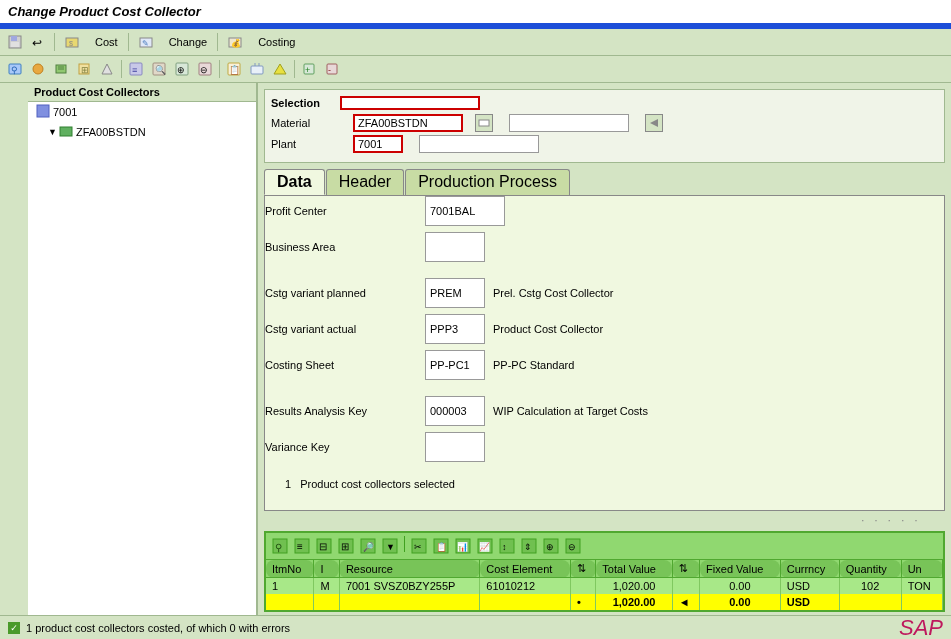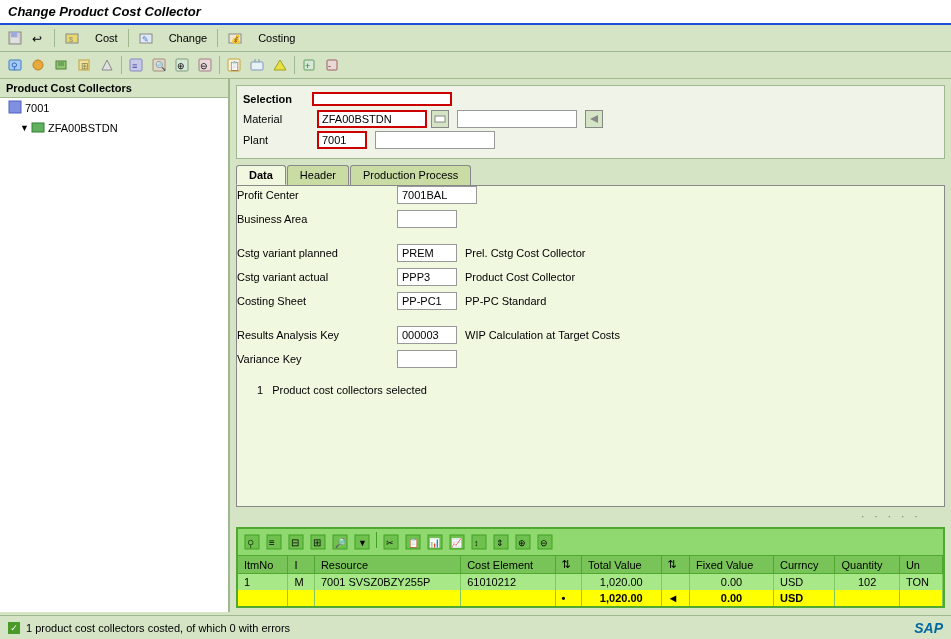--- a/index.html
+++ b/index.html
@@ -13,21 +13,21 @@
       position: relative;
     }
 
     
     .title-bar {
       background: #ffffff;
       padding: 4px 8px;
       font-weight: bold;
       font-size: 13px;
       font-style: italic;
-      border-bottom: 2px solid #1d4ed8;
+      border-bottom: 6px solid #1d4ed8;
       color: #000;
     }
 
     
     .menu-bar {
       background: #d4e4c4;
       padding: 2px 4px;
       display: flex;
       align-items: center;
       gap: 2px;
@@ -79,20 +79,21 @@
       width: 1px;
       height: 18px;
       background: #a0b890;
       margin: 0 2px;
     }
 
     
     .main-layout {
       display: flex;
       height: calc(639px - 82px - 24px);
+      margin-left: 28px;
     }
 
     
     .left-panel {
       width: 230px;
       background: #ffffff;
       border-right: 2px solid #a0b890;
       overflow-y: auto;
       flex-shrink: 0;
     }
@@ -131,21 +132,21 @@
     .selection-area {
       background: #f0f4e8;
       border: 1px solid #a0b890;
       margin: 6px;
       padding: 6px;
     }
     .selection-row {
       display: flex;
       align-items: center;
       margin-bottom: 3px;
-      gap: 4px;
+      gap: 12px;
     }
     .selection-label {
       width: 70px;
       font-size: 11px;
     }
     .selection-input {
       border: 1px solid #999;
       background: #fff;
       padding: 1px 3px;
       font-size: 11px;
@@ -176,21 +177,21 @@
     .tabs {
       display: flex;
       gap: 1px;
     }
     .tab {
       padding: 3px 12px;
       background: #c8dca4;
       border: 1px solid #888;
       border-bottom: none;
       cursor: pointer;
-      font-size: 11px;
+      font-size: 16px;
       border-radius: 3px 3px 0 0;
     }
     .tab.active {
       background: #f0f8e0;
       font-weight: bold;
       border-bottom: 1px solid #f0f8e0;
       position: relative;
       z-index: 1;
     }
     .tab-content {
@@ -208,21 +209,21 @@
     }
     .form-label {
       width: 160px;
       font-size: 11px;
     }
     .form-input {
       border: 1px solid #999;
       background: #fff;
       padding: 1px 4px;
       font-size: 11px;
-      height: 18px;
+      height: 30px;
     }
     .form-input-small {
       width: 60px;
     }
     .form-input-medium {
       width: 80px;
     }
     .form-desc {
       margin-left: 8px;
       font-size: 11px;
@@ -258,20 +259,21 @@
       border-collapse: collapse;
       font-size: 11px;
     }
     .results-table th {
       background: #78c458;
       padding: 2px 6px;
       text-align: left;
       border-right: 1px solid #50a830;
       font-weight: normal;
       border-bottom: 1px solid #50a830;
+      border-radius: 8px;
     }
     .results-table td {
       padding: 2px 6px;
       border-right: 1px solid #80c860;
     }
     .results-table tr.data-row td { background: #a8e888; }
     .results-table tr.total-row td {
       background: #ffff00;
       font-weight: bold;
     }
@@ -311,23 +313,23 @@
       width: 12px;
       height: 12px;
       background: #4a9a2a;
       display: flex;
       align-items: center;
       justify-content: center;
       color: white;
       font-size: 9px;
     }
     .sap-logo {
-      font-size: 14px;
-      font-weight: bold;
-      color: #0369a1;
+      font-size: 22px;
+      font-weight: normal;
+      color: #be185d;
       font-style: italic;
     }
   </style>
 </head>
 <body>
 
 <div class="title-bar">
   <span>Change Product Cost Collector</span>
 </div>
 

